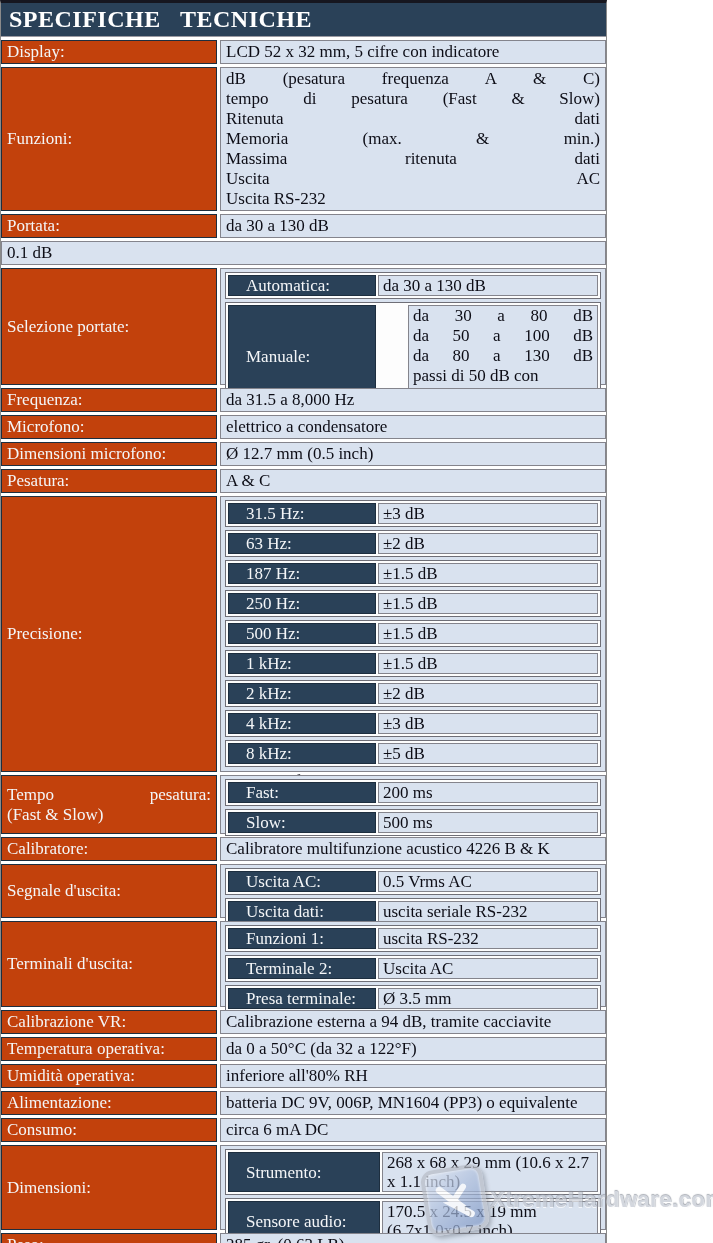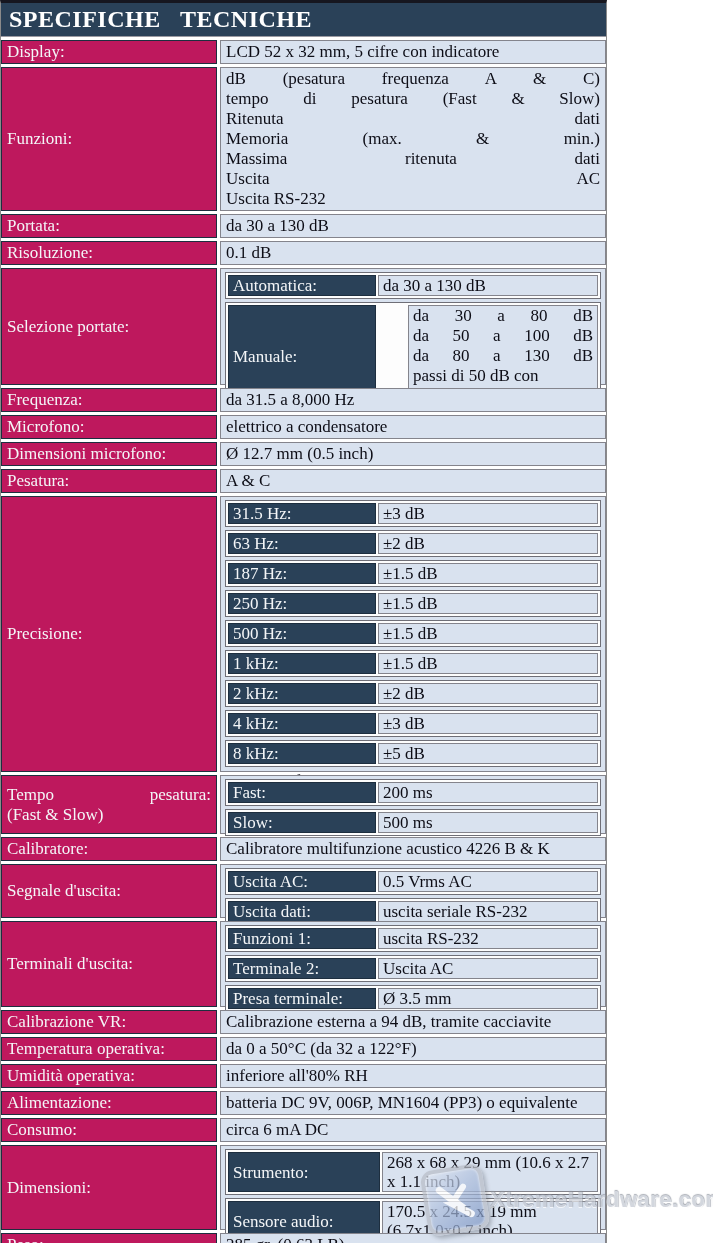--- a/index.html
+++ b/index.html
@@ -22,21 +22,21 @@
     min-height: 34px; display: flex; align-items: center;
     padding: 2px 8px;
     border-bottom: 1px solid #9a9aa2;
   }
   .title-bar span {
     font-size: 24px; font-weight: bold; word-spacing: 0.55em; letter-spacing: 0.5px;
   }
   .row { display: flex; gap: 3px; }
   .lbl {
     width: 216px; flex: 0 0 216px;
-    background: #be185d; color: #f4f6f8;
+    background: #c2410c; color: #f4f6f8;
     border: 1px solid #1d2e3f;
     display: flex; align-items: center;
     padding: 1px 5px;
   }
   .lbl > div { width: 100%; line-height: 20px; }
   .val {
     flex: 1 1 auto;
     background: #d9e2ef;
     border: 1px solid #84848c;
     padding: 1px 5px;
@@ -48,21 +48,21 @@
   .jp  { text-align: justify; }
   .jlbl{ text-align: justify; text-align-last: justify; }
   
   .val.host { padding: 3px 4px; justify-content: flex-start; gap: 3px; }
   .nest { display: flex; flex-direction: column; gap: 3px; }
   .nrow { display: flex; gap: 2px; background: #fdfdfd; border: 1px solid #6f6f77; padding: 2px; }
   .nlbl {
     width: 148px; flex: 0 0 148px;
     background: #2a4158; color: #f4f6f8;
     border: 1px solid #1d2e3f;
-    padding: 0 4px; line-height: 19px;
+    padding: 0 17px; line-height: 19px;
     display: flex; align-items: center;
   }
   .nval {
     flex: 1 1 auto; background: #d9e2ef;
     border: 1px solid #84848c;
     padding: 0 4px; line-height: 19px;
     display: flex; flex-direction: column; justify-content: center;
   }
   .nval.multi { line-height: 20px; margin-left: 30px; }
   .note { line-height: 20px; padding: 1px 2px; }
@@ -133,23 +133,20 @@
   <div class="row simple">
     <div class="lbl">
         <div>Portata:</div>
       </div>
     <div class="val">
         <div>da 30 a 130 dB</div>
       </div>
   </div>
 
   <div class="row simple">
-    <div class="lbl">
-        <div>Risoluzione:</div>
-      </div>
     <div class="val">
         <div>0.1 dB</div>
       </div>
   </div>
 
   <div class="row selezione">
     <div class="lbl">
         <div>Selezione portate:</div>
       </div>
     <div class="val host">

